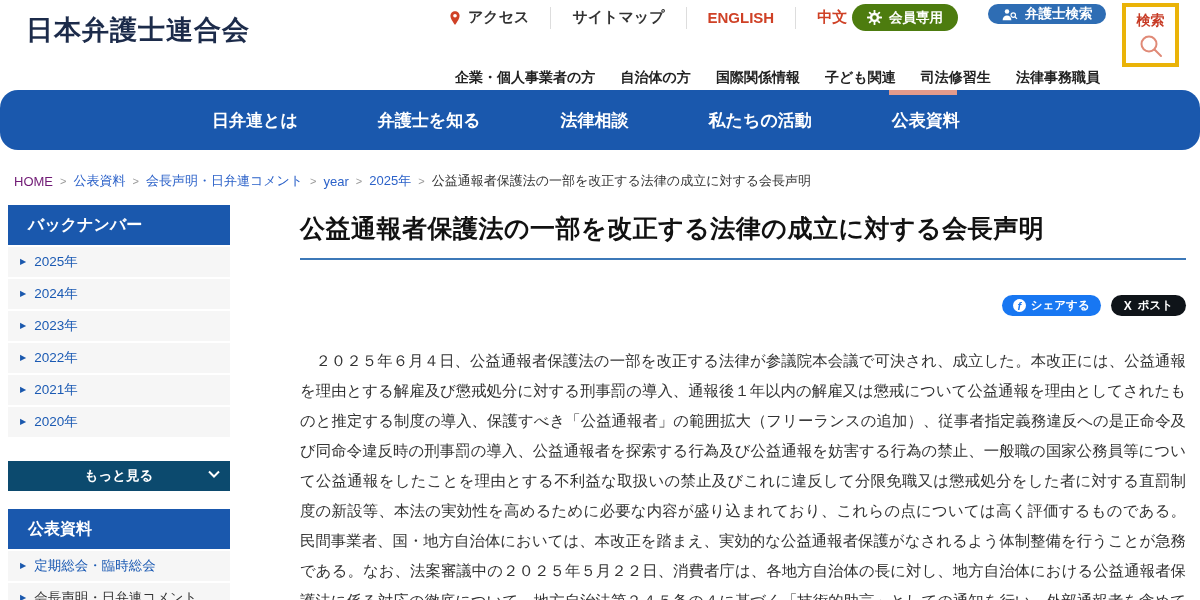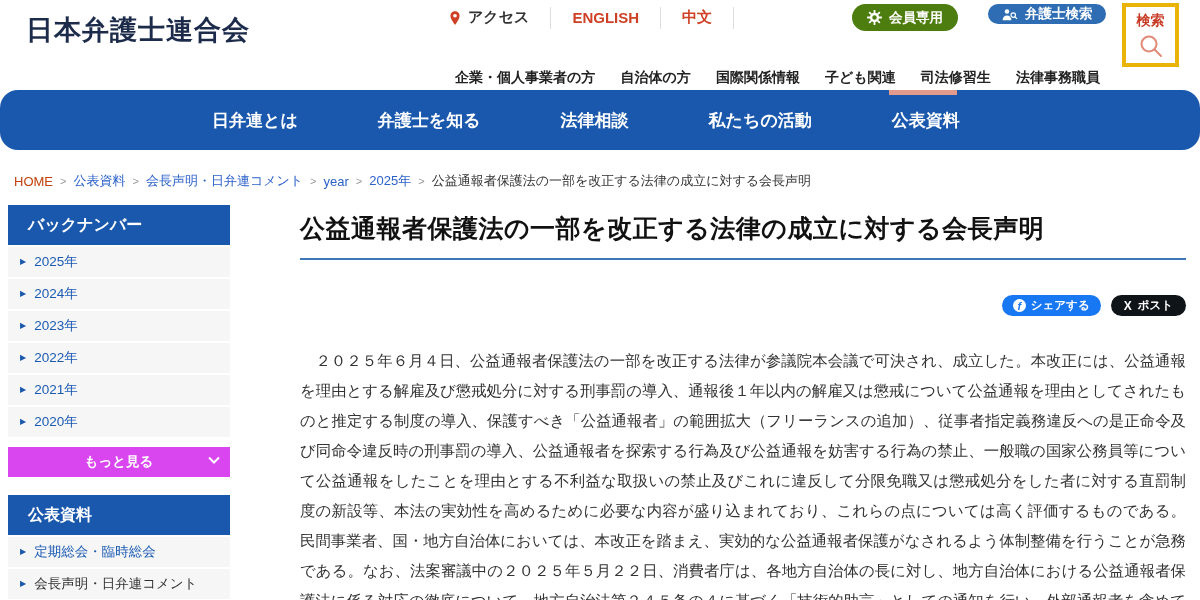--- a/index.html
+++ b/index.html
@@ -34,33 +34,33 @@
   .audience span { cursor:pointer; white-space:nowrap;margin-top:23px; }
 
   
   .main-nav { position:absolute; left:0; top:90px; width:1200px; height:60px; background:#1a58ad;border-radius:18px; }
   .main-nav-items { display:flex; margin-left:212px; gap:80px; color:#fff; font-size:17px; font-weight:700; height:60px; align-items:center; }
   .main-nav-items span { cursor:pointer; white-space:nowrap; }
   .active-indicator { position:absolute; left:889px; top:0; width:68px; height:5px; background:#e29a8c; }
 
   
   .breadcrumb { position:absolute; left:14px; top:172px; font-size:13px; display:flex; gap:7px; align-items:center; white-space:nowrap; }
-  .crumb-visited { color:#c2410c; cursor:pointer; }
+  .crumb-visited { color:#701a75; cursor:pointer; }
   .crumb-link { color:#2c62c9; cursor:pointer; }
   .crumb-sep { color:#999; font-size:11px; }
   .crumb-current { color:#333; }
 
   
   .sidebar { position:absolute; left:8px; top:205px; width:222px; }
   .side-header { height:40px; background:#1a58ad; color:#fff; font-size:16px; font-weight:700; display:flex; align-items:center; padding-left:20px; }
   .side-row { height:30px; background:#f6f6f6; margin-top:2px; display:flex; align-items:center; padding-left:12px; gap:8px;
     font-size:13.5px; color:#1b5ab3; cursor:pointer; }
   .side-row .tri { font-size:8px; color:#1a58ad; line-height:1; }
   .side-row.current { color:#333; }
-  .side-more { height:30px; margin-top:10px; background:#d946ef; color:#fff; font-size:13.5px; font-weight:700;
+  .side-more { height:30px; margin-top:24px; background:#0c4a6e; color:#fff; font-size:13.5px; font-weight:700;
     display:flex; align-items:center; justify-content:center; position:relative; cursor:pointer; }
   .side-more .chev { position:absolute; right:10px; top:9px; }
   .side-section2 { margin-top:18px; }
 
   
   .article { position:absolute; left:300px; top:205px; width:886px; }
   .article-title { font-size:25px; font-weight:700; color:#111; letter-spacing:0.5px; line-height:34px; margin-top:6px; }
   .title-rule { margin-top:13px; height:2px; background:#3c78b8; }
   .share-row { margin-top:35px; display:flex; justify-content:flex-end; gap:10px; }
   .share-fb { height:21px; border:none; border-radius:11px; background:#1877f2; color:#fff; font-size:11.5px; font-weight:700;
@@ -86,20 +86,23 @@
 
     <nav class="utility">
       <span class="utility-item">
         <span>
           <svg width="14" height="16" viewBox="0 0 24 28">
               <path d="M12 2C7.6 2 4 5.6 4 10c0 6 8 16 8 16s8-10 8-16c0-4.4-3.6-8-8-8z" fill="#cf4126"></path>
               <circle cx="12" cy="10" r="3.2" fill="#fff"></circle>
             </svg>
         </span>
         <span>アクセス</span>
+      </span>
+      <span class="utility-item">
+        <span>サイトマップ</span>
       </span>
       <span class="utility-item accent">
         <span>ENGLISH</span>
       </span>
       <span class="utility-item accent">
         <span>中文</span>
       </span>
     </nav>
 
     <button class="btn-member">

